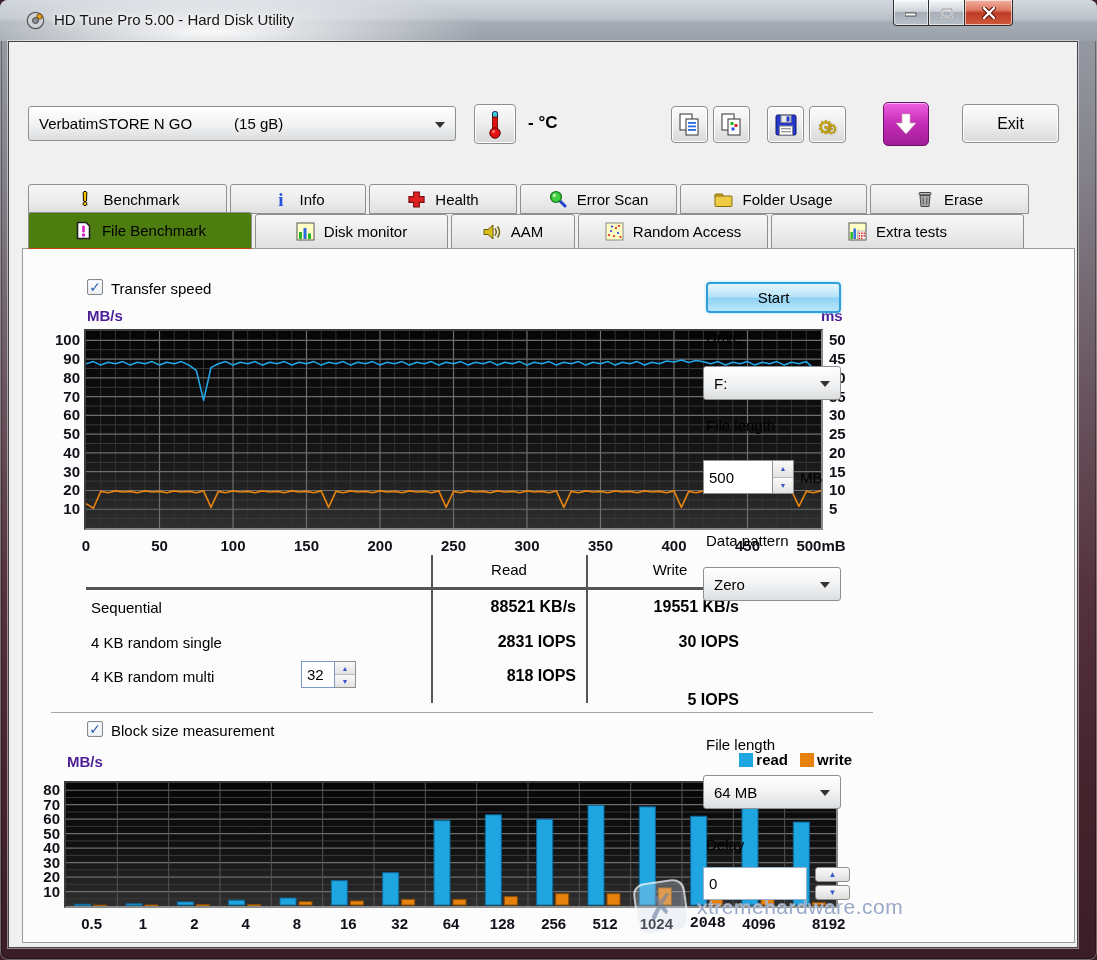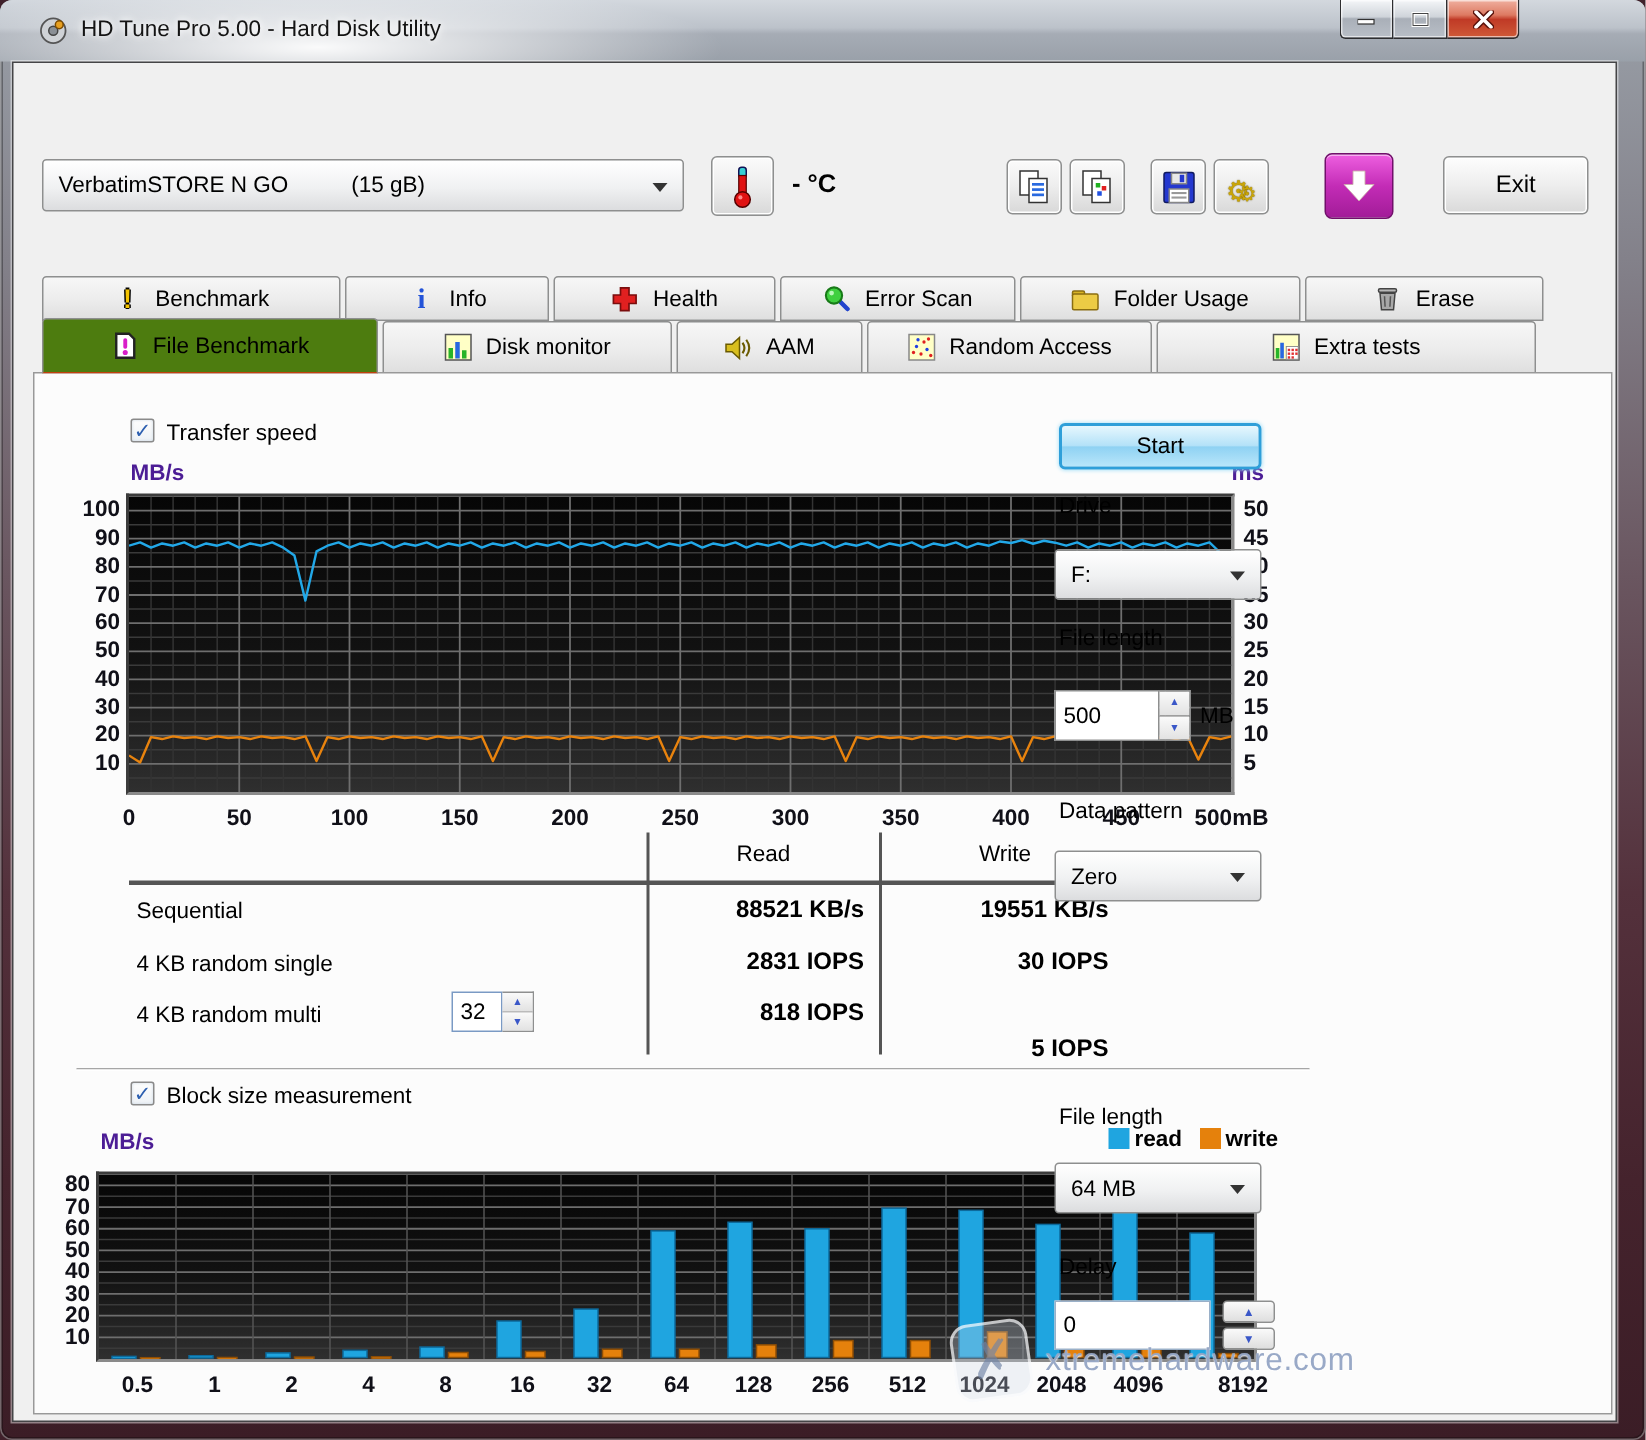--- a/index.html
+++ b/index.html
@@ -567,21 +567,21 @@
           <span class="xtick" style="left: 136.333px; top: 667px;">2</span>
           <span class="xtick" style="left: 187.667px; top: 667px;">4</span>
           <span class="xtick" style="left: 239px; top: 667px;">8</span>
           <span class="xtick" style="left: 290.333px; top: 667px;">16</span>
           <span class="xtick" style="left: 341.667px; top: 667px;">32</span>
           <span class="xtick" style="left: 393px; top: 667px;">64</span>
           <span class="xtick" style="left: 444.333px; top: 667px;">128</span>
           <span class="xtick" style="left: 495.667px; top: 667px;">256</span>
           <span class="xtick" style="left: 547px; top: 667px;">512</span>
           <span class="xtick" style="left: 598.333px; top: 667px;">1024</span>
-          <span class="xtick" style="left: 649.667px; top: 667px;">2048</span>
+          <span class="xtick" style="left: 649.667px; top: 667px; font-family: Liberation Mono, monospace;">2048</span>
           <span class="xtick" style="left: 701px; top: 667px;">4096</span>
           <span class="xtick" style="left: 752.333px; top: 667px; text-align: right;">8192</span>
         </div>
 
       <div class="start-btn">
         <span>Start</span>
       </div>
       <span class="rlabel" style="top:80px;">Drive</span>
       <div class="dd rdd" style="top:117px;">
         <span>F:</span>

